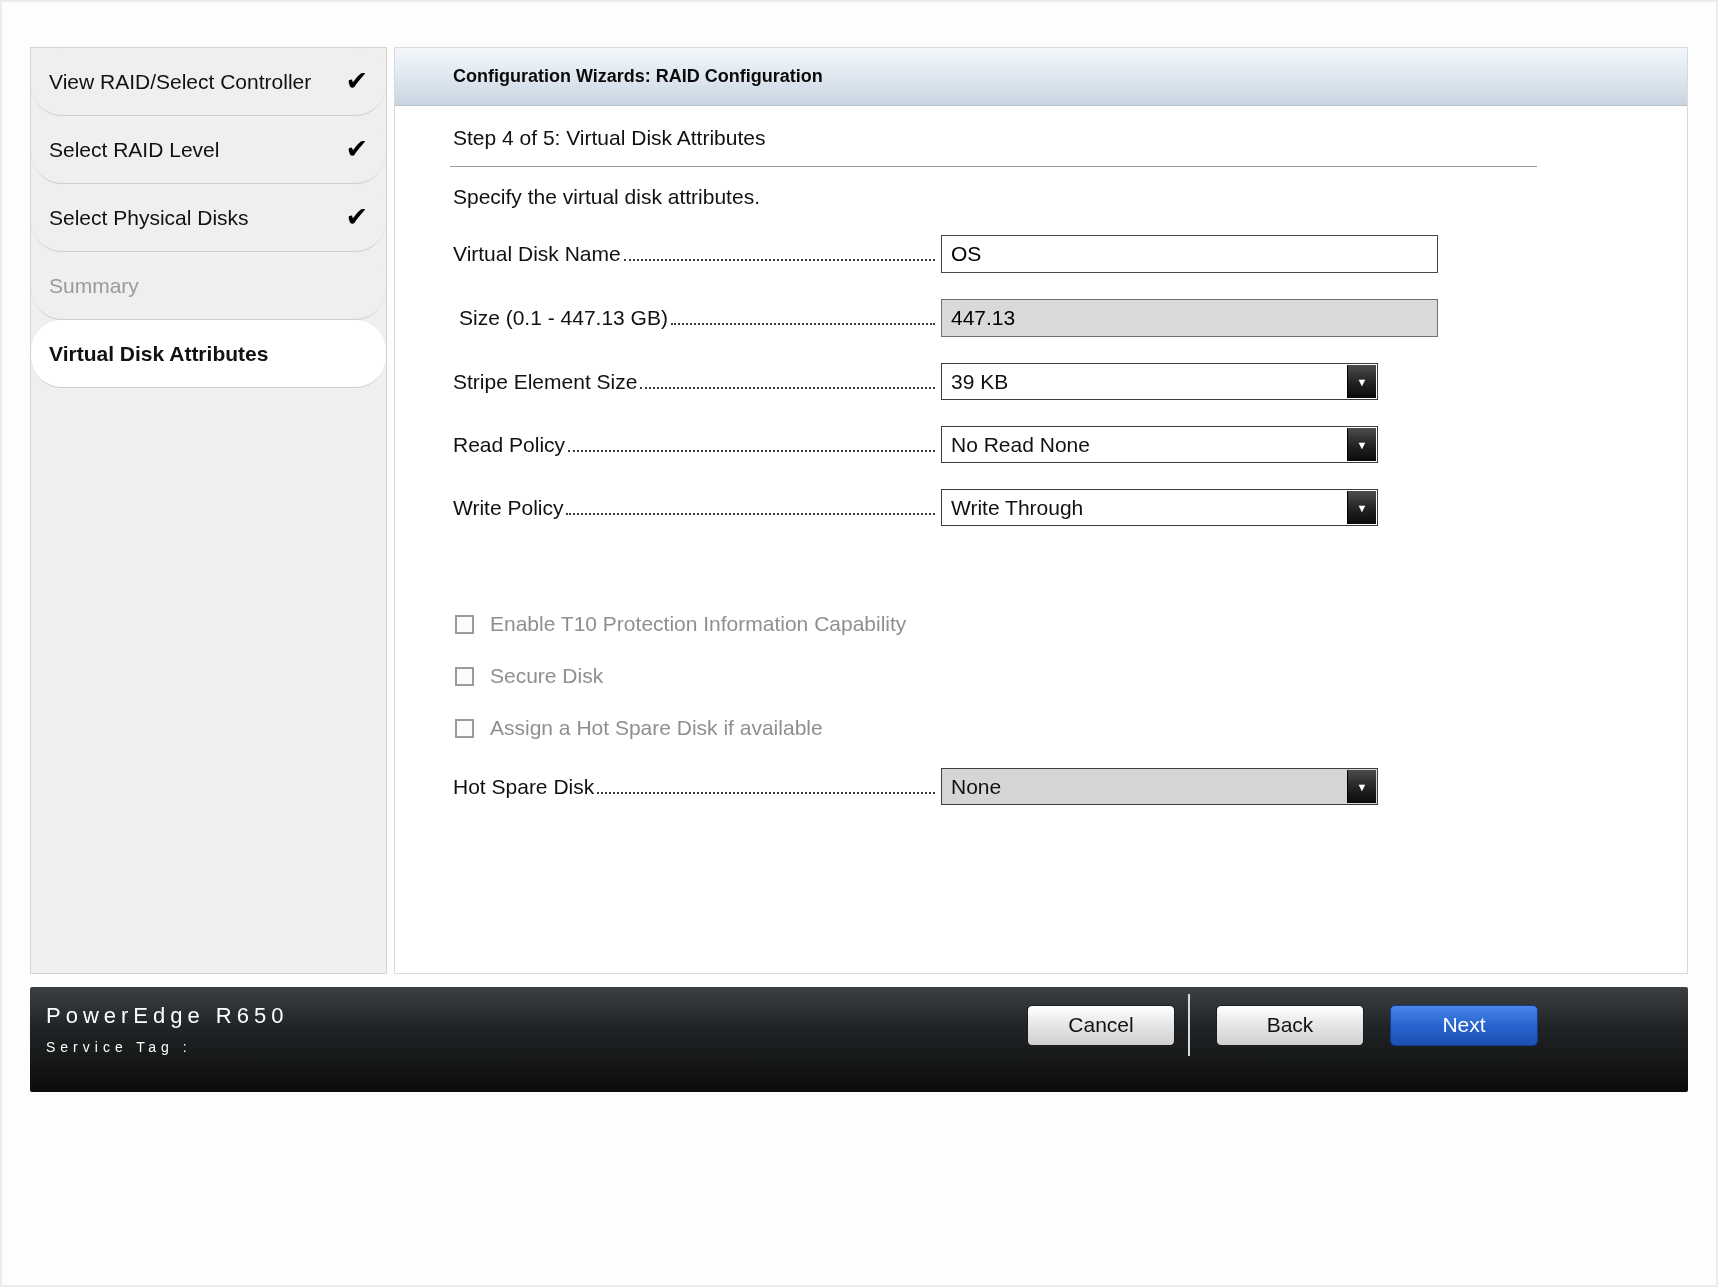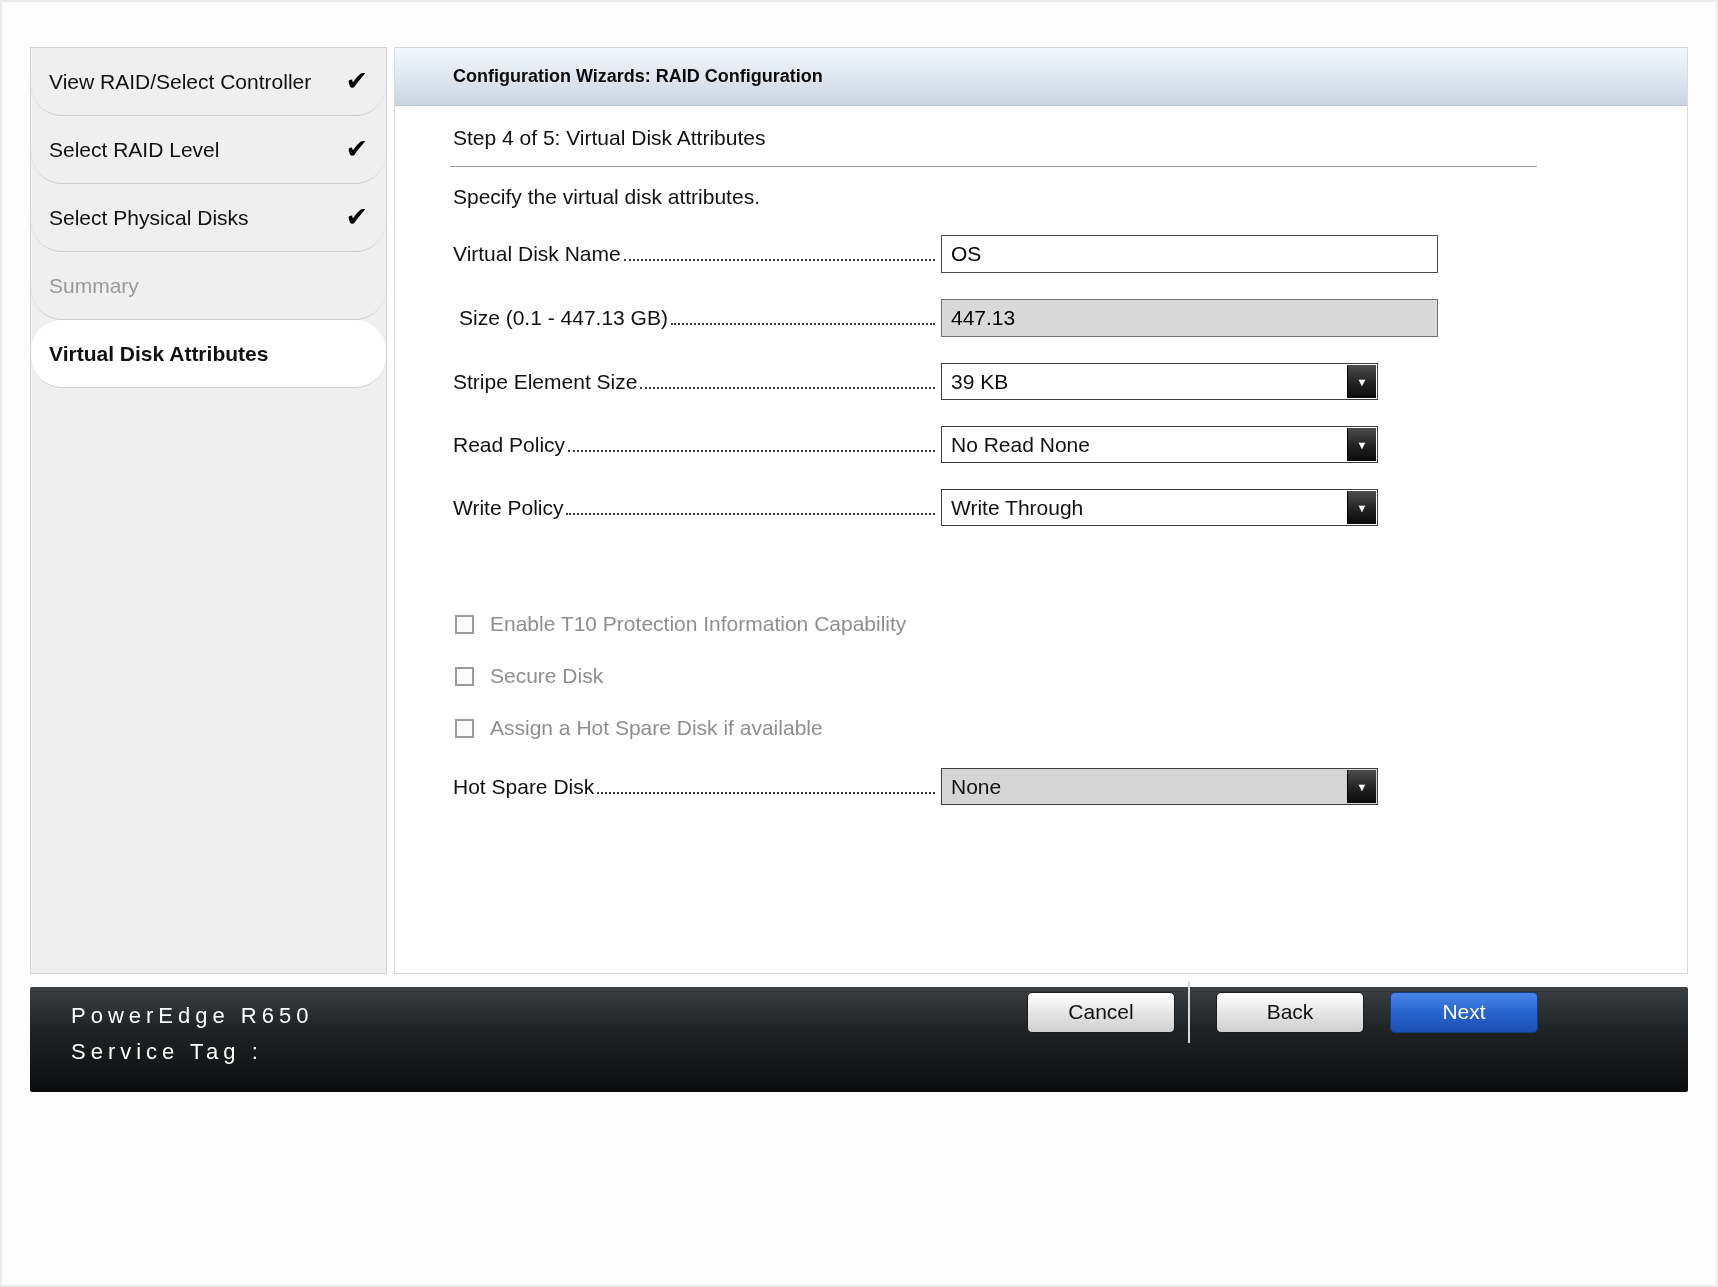--- a/index.html
+++ b/index.html
@@ -148,26 +148,26 @@
   }
   .hot-spare-row { margin-top: 22px; }
 
   
   .footer {
     position: relative;
     height: 105px; margin-top: 13px;
     border-radius: 2px;
     background: linear-gradient(180deg, #3c4043 0%, #202325 40%, #0b0c0d 100%);
     color: #fff;
-    padding: 16px 41px;
+    padding: 16px 16px;
   }
   .footer-model { font-size: 22px; letter-spacing: 5px; }
-  .footer-tag { font-size: 22px; letter-spacing: 5px; margin-top: 10px; }
+  .footer-tag { font-size: 14px; letter-spacing: 5px; margin-top: 10px; }
   .footer-buttons {
-    position: absolute; right: 150px; top: 4px;
+    position: absolute; right: 150px; top: 17px;
     display: flex; align-items: center;
   }
   .btn {
     width: 148px; height: 41px;
     border: 1px solid #1c1c1c; border-radius: 5px;
     font-family: "Liberation Sans", "DejaVu Sans", sans-serif;
     font-size: 21px;
     background: linear-gradient(180deg, #ffffff 0%, #e3e3e3 55%, #cfcfcf 100%);
     color: #111; cursor: pointer;
   }

